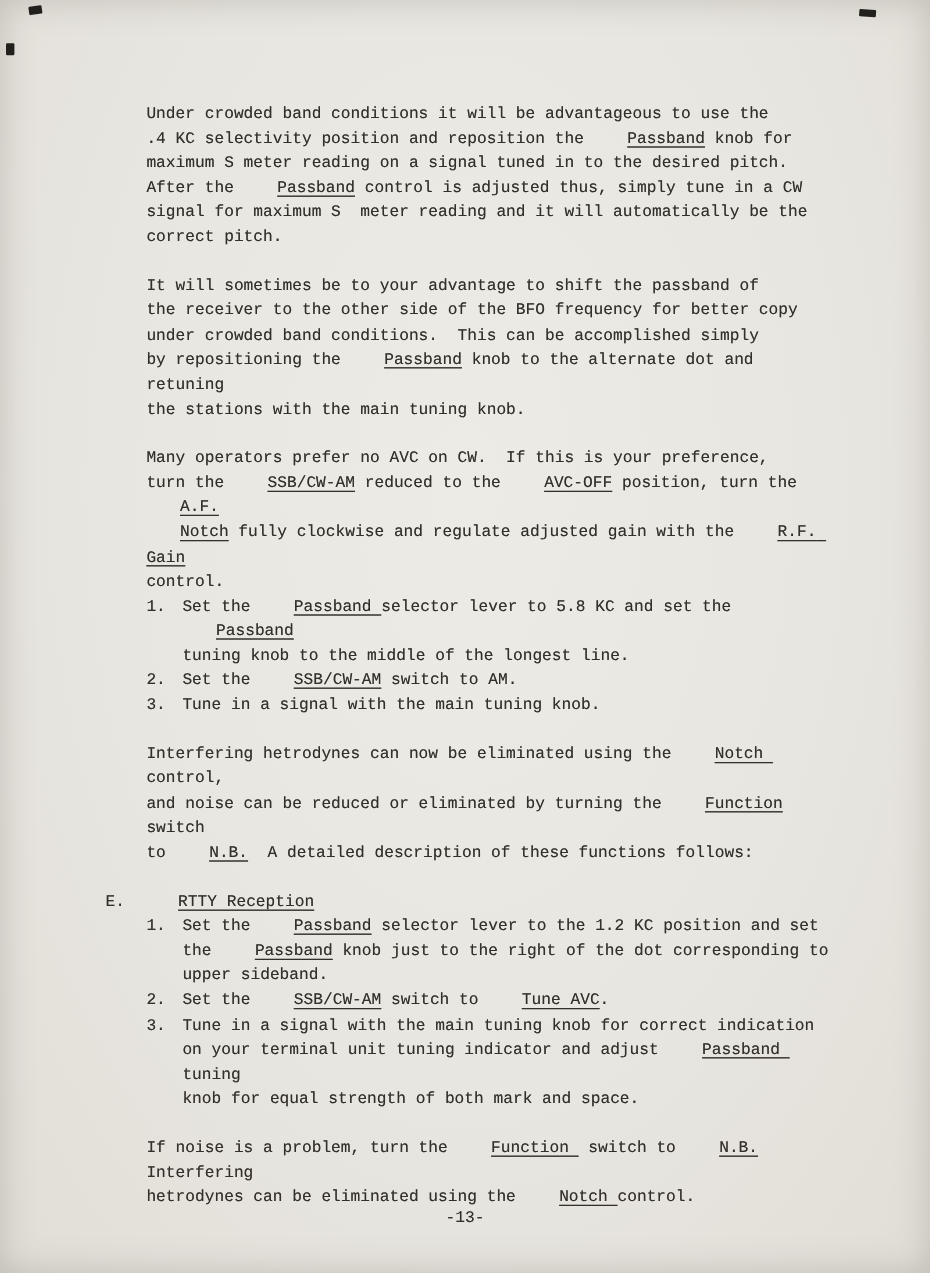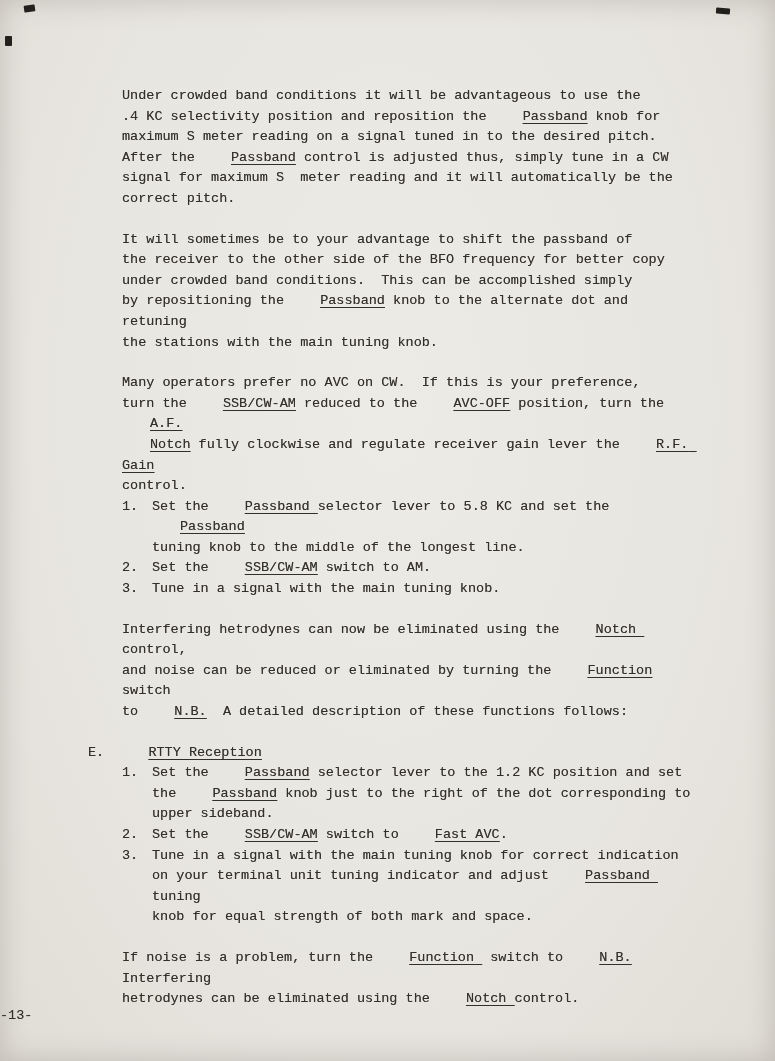--- a/index.html
+++ b/index.html
@@ -27,21 +27,21 @@
   .doc > div:first-child{margin-top:0;}
   .doc > .list-item{margin-top:0;}
   .para{margin-left:34px;white-space:pre-wrap;}
   .heading{margin-left:0;white-space:pre-wrap;}
   .list-item{margin-left:34px;display:flex;}
   .num{flex:none;width:30px;}
   .itext{flex:1;white-space:pre-wrap;}
   .u{text-decoration:underline;text-underline-offset:2.5px;text-decoration-thickness:1.2px;padding-left:28px;}
   .footer{
     position:absolute;left:0;top:1006px;width:775px;
-    text-align:left;font-size:13.5px;line-height:20.6px;
+    text-align:center;font-size:13.5px;line-height:20.6px;
     color:#33302a;text-shadow:0 0 0.4px rgba(45,42,36,0.55);
   }
   .mark{position:absolute;background:#22201d;border-radius:1px;}
   .mark-top-left{left:24px;top:5px;width:11px;height:7px;transform:rotate(-8deg);}
   .mark-top-right{left:716px;top:8px;width:14px;height:6px;transform:rotate(4deg);}
   .mark-left-edge{left:5px;top:36px;width:7px;height:10px;}
 </style>
 </head>
 <body>
 
@@ -57,21 +57,21 @@
 After the </span><span class="u">Passband</span><span> control is adjusted thus, simply tune in a CW
 signal for maximum S  meter reading and it will automatically be the
 correct pitch.</span></div>
       <div class="para"><span>It will sometimes be to your advantage to shift the passband of
 the receiver to the other side of the BFO frequency for better copy
 under crowded band conditions.  This can be accomplished simply
 by repositioning the </span><span class="u">Passband</span><span> knob to the alternate dot and retuning
 the stations with the main tuning knob.</span></div>
       <div class="para"><span>Many operators prefer no AVC on CW.  If this is your preference,
 turn the </span><span class="u">SSB/CW-AM</span><span> reduced to the </span><span class="u">AVC-OFF</span><span> position, turn the </span><span class="u">A.F.</span><span>
-</span><span class="u">Notch</span><span> fully clockwise and regulate receiver gain lever the </span><span class="u">R.F. Gain</span><span>
+</span><span class="u">Notch</span><span> fully clockwise and regulate adjusted gain with the </span><span class="u">R.F. Gain</span><span>
 control.</span></div>
       <div class="list-item">
         <span class="num">1.</span>
         <div class="itext"><span>Set the </span><span class="u">Passband </span><span>selector lever to 5.8 KC and set the </span><span class="u">Passband</span><span>
 tuning knob to the middle of the longest line.</span></div>
       </div>
       <div class="list-item">
         <span class="num">2.</span>
         <div class="itext"><span>Set the </span><span class="u">SSB/CW-AM</span><span> switch to AM.</span></div>
       </div>
@@ -84,21 +84,21 @@
 to </span><span class="u">N.B.</span><span>  A detailed description of these functions follows:</span></div>
       <div class="heading"><span>E.  </span><span class="u">RTTY Reception</span></div>
       <div class="list-item">
         <span class="num">1.</span>
         <div class="itext"><span>Set the </span><span class="u">Passband</span><span> selector lever to the 1.2 KC position and set
 the </span><span class="u">Passband</span><span> knob just to the right of the dot corresponding to
 upper sideband.</span></div>
       </div>
       <div class="list-item">
         <span class="num">2.</span>
-        <div class="itext"><span>Set the </span><span class="u">SSB/CW-AM</span><span> switch to </span><span class="u">Fast AVC</span><span>.</span></div>
+        <div class="itext"><span>Set the </span><span class="u">SSB/CW-AM</span><span> switch to </span><span class="u">Tune AVC</span><span>.</span></div>
       </div>
       <div class="list-item">
         <span class="num">3.</span>
         <div class="itext"><span>Tune in a signal with the main tuning knob for correct indication
 on your terminal unit tuning indicator and adjust </span><span class="u">Passband </span><span> tuning
 knob for equal strength of both mark and space.</span></div>
       </div>
       <div class="para"><span>If noise is a problem, turn the </span><span class="u">Function </span><span> switch to </span><span class="u">N.B.</span><span>  Interfering
 hetrodynes can be eliminated using the </span><span class="u">Notch </span><span>control.</span></div>
     </div>

